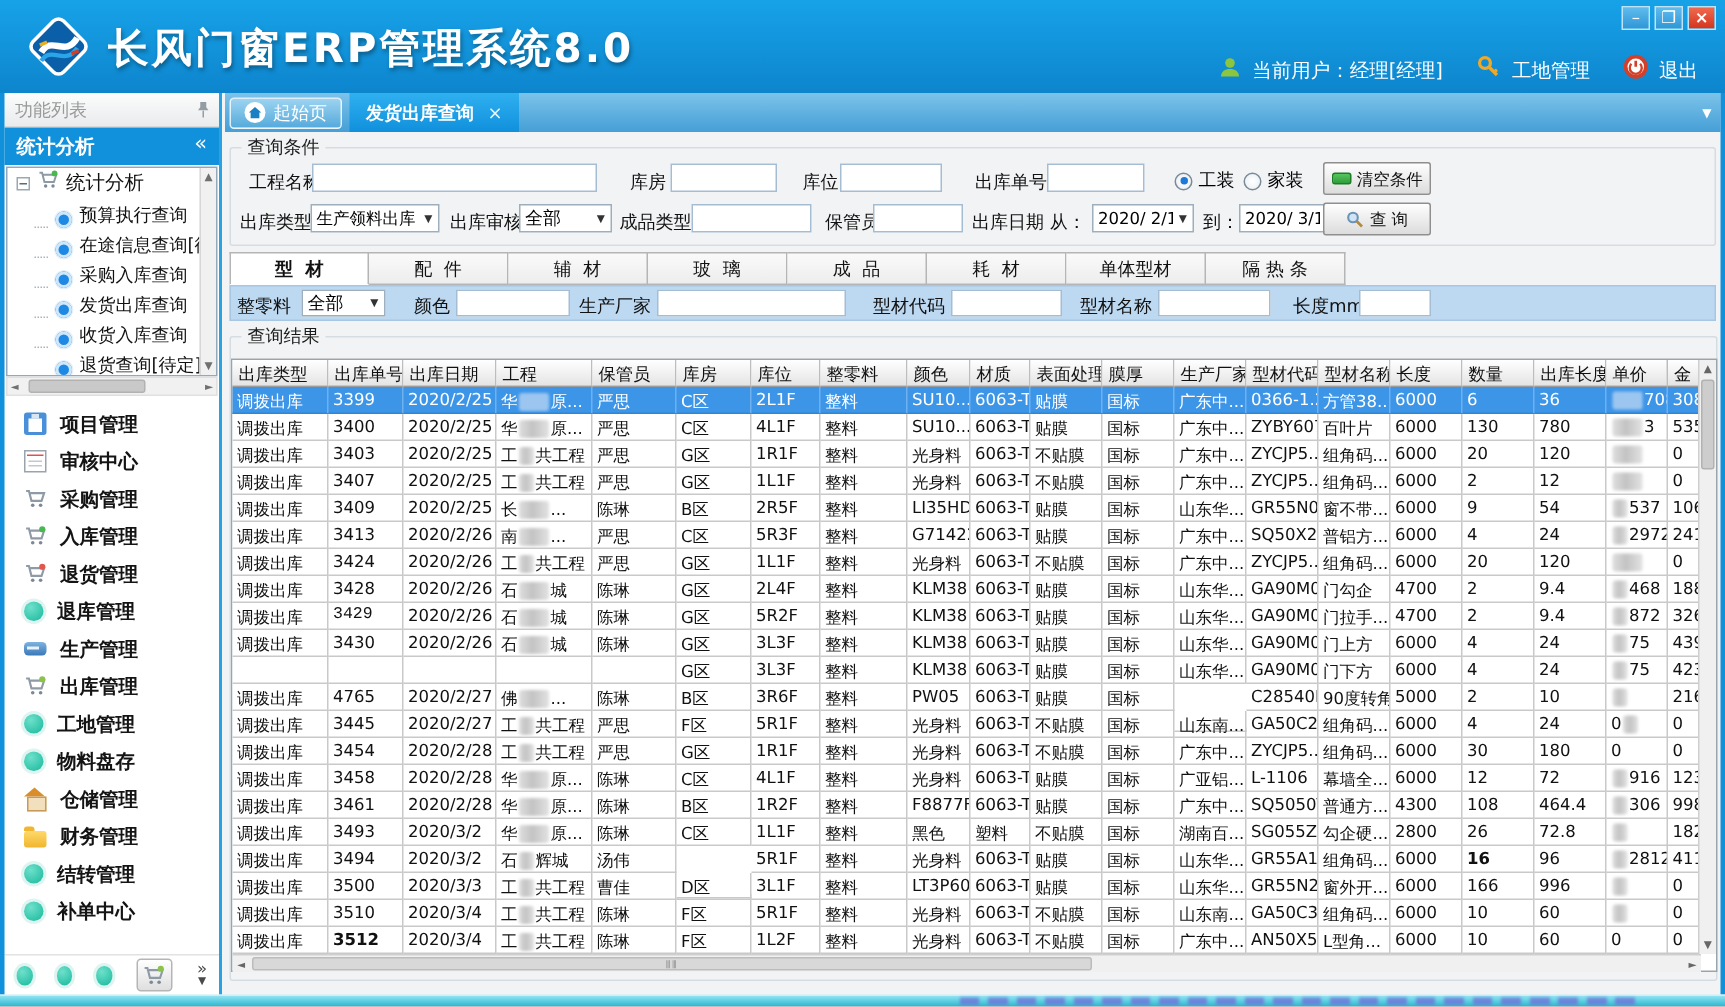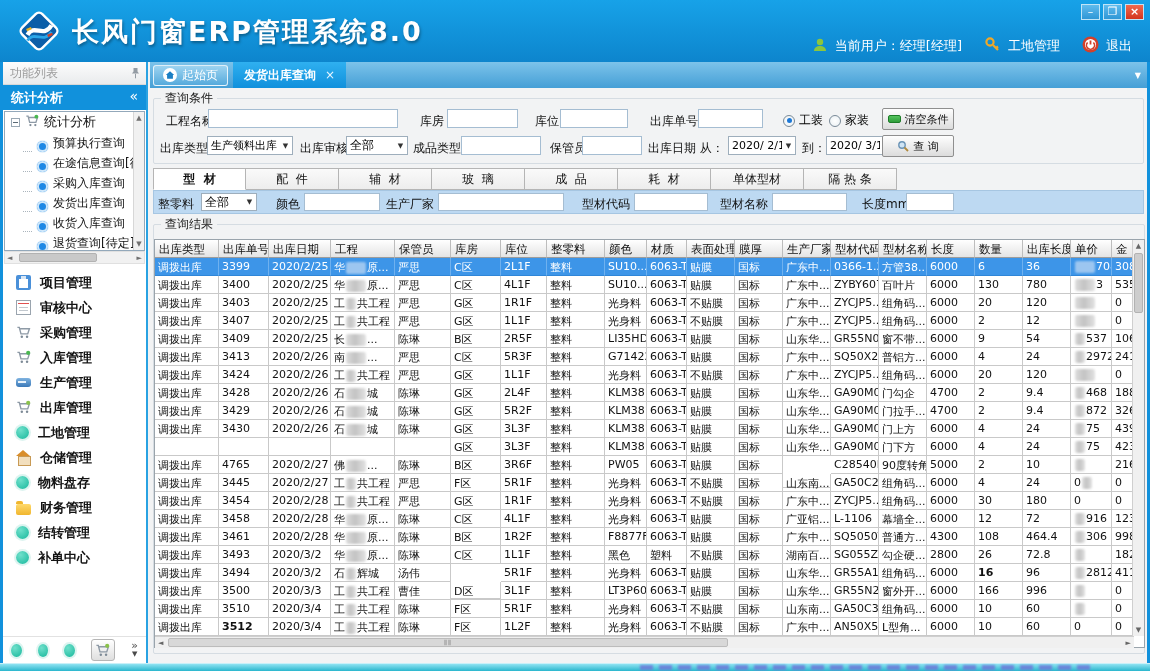--- a/index.html
+++ b/index.html
@@ -258,45 +258,60 @@
             <svg viewBox="0 0 16 16" width="15" height="15">
               <path d="M1.5 2.5h2l1.8 7h7.2l1.8-5.5H4.6" fill="none" stroke="#8e9aa6" stroke-width="1.5"></path>
               <circle cx="6.2" cy="12.6" r="1.3" fill="#7d8a96"></circle>
               <circle cx="11.8" cy="12.6" r="1.3" fill="#7d8a96"></circle>
               <circle cx="13" cy="3" r="2.2" fill="#49b84f"></circle>
             </svg>
           </span>
           <span>入库管理</span>
         </div>
         <div class="menu-item">
+          <span class="mi cart-return-icon">
+            <svg viewBox="0 0 16 16" width="15" height="15">
+              <path d="M1.5 2.5h2l1.8 7h7.2l1.8-5.5H4.6" fill="none" stroke="#8e9aa6" stroke-width="1.5"></path>
+              <circle cx="6.2" cy="12.6" r="1.3" fill="#7d8a96"></circle>
+              <circle cx="11.8" cy="12.6" r="1.3" fill="#7d8a96"></circle>
+              <circle cx="13" cy="3" r="2.2" fill="#e2574c"></circle>
+            </svg>
+          </span>
+          <span>退货管理</span>
+        </div>
+        <div class="menu-item">
+          <span class="mi teal-dot-icon"></span>
+          <span>退库管理</span>
+        </div>
+        <div class="menu-item">
           <span class="mi machine-icon"></span>
           <span>生产管理</span>
         </div>
         <div class="menu-item">
           <span class="mi cart-out-icon">
             <svg viewBox="0 0 16 16" width="15" height="15">
               <path d="M1.5 2.5h2l1.8 7h7.2l1.8-5.5H4.6" fill="none" stroke="#8e9aa6" stroke-width="1.5"></path>
               <circle cx="6.2" cy="12.6" r="1.3" fill="#7d8a96"></circle>
               <circle cx="11.8" cy="12.6" r="1.3" fill="#7d8a96"></circle>
               <circle cx="13" cy="3" r="2.2" fill="#8bc34a"></circle>
             </svg>
           </span>
           <span>出库管理</span>
         </div>
         <div class="menu-item">
           <span class="mi teal-dot-icon"></span>
           <span>工地管理</span>
         </div>
         <div class="menu-item">
+          <span class="mi teal-dot-icon"></span>
+          <span>物料盘存</span>
+        </div>
+        <div class="menu-item">
           <span class="mi warehouse-icon"></span>
           <span>仓储管理</span>
-        </div>
-        <div class="menu-item">
-          <span class="mi teal-dot-icon"></span>
-          <span>物料盘存</span>
         </div>
         <div class="menu-item">
           <span class="mi finance-icon"></span>
           <span>财务管理</span>
         </div>
         <div class="menu-item">
           <span class="mi teal-dot-icon"></span>
           <span>结转管理</span>
         </div>
         <div class="menu-item">
@@ -621,21 +636,21 @@
               <div class="g-cell" style="width: 48px;">GA90M06.</div>
               <div class="g-cell" style="width: 48px;">门勾企</div>
               <div class="g-cell" style="width: 48px;">4700</div>
               <div class="g-cell" style="width: 48px;">2</div>
               <div class="g-cell" style="width: 48px;">9.4</div>
               <div class="g-cell" style="width: 41px;"><span class="censor" style="width: 10px;"></span>468</div>
               <div class="g-cell" style="width: 22px;">188</div>
             </div>
             <div class="g-row">
               <div class="g-cell" style="width: 64px;">调拨出库</div>
-              <div class="g-cell" style="width: 50px;">3429</div>
+              <div class="g-cell" style="width: 50px; font-family: Liberation Mono, monospace;">3429</div>
               <div class="g-cell" style="width: 62px;">2020/2/26</div>
               <div class="g-cell" style="width: 64px;">石<span class="censor" style="width: 20px;"></span>城</div>
               <div class="g-cell" style="width: 56px;">陈琳</div>
               <div class="g-cell" style="width: 50px;">G区</div>
               <div class="g-cell" style="width: 46px;">5R2F</div>
               <div class="g-cell" style="width: 58px;">整料</div>
               <div class="g-cell" style="width: 42px;">KLM3817</div>
               <div class="g-cell" style="width: 40px;">6063-T5</div>
               <div class="g-cell" style="width: 48px;">贴膜</div>
               <div class="g-cell" style="width: 48px;">国标</div>

